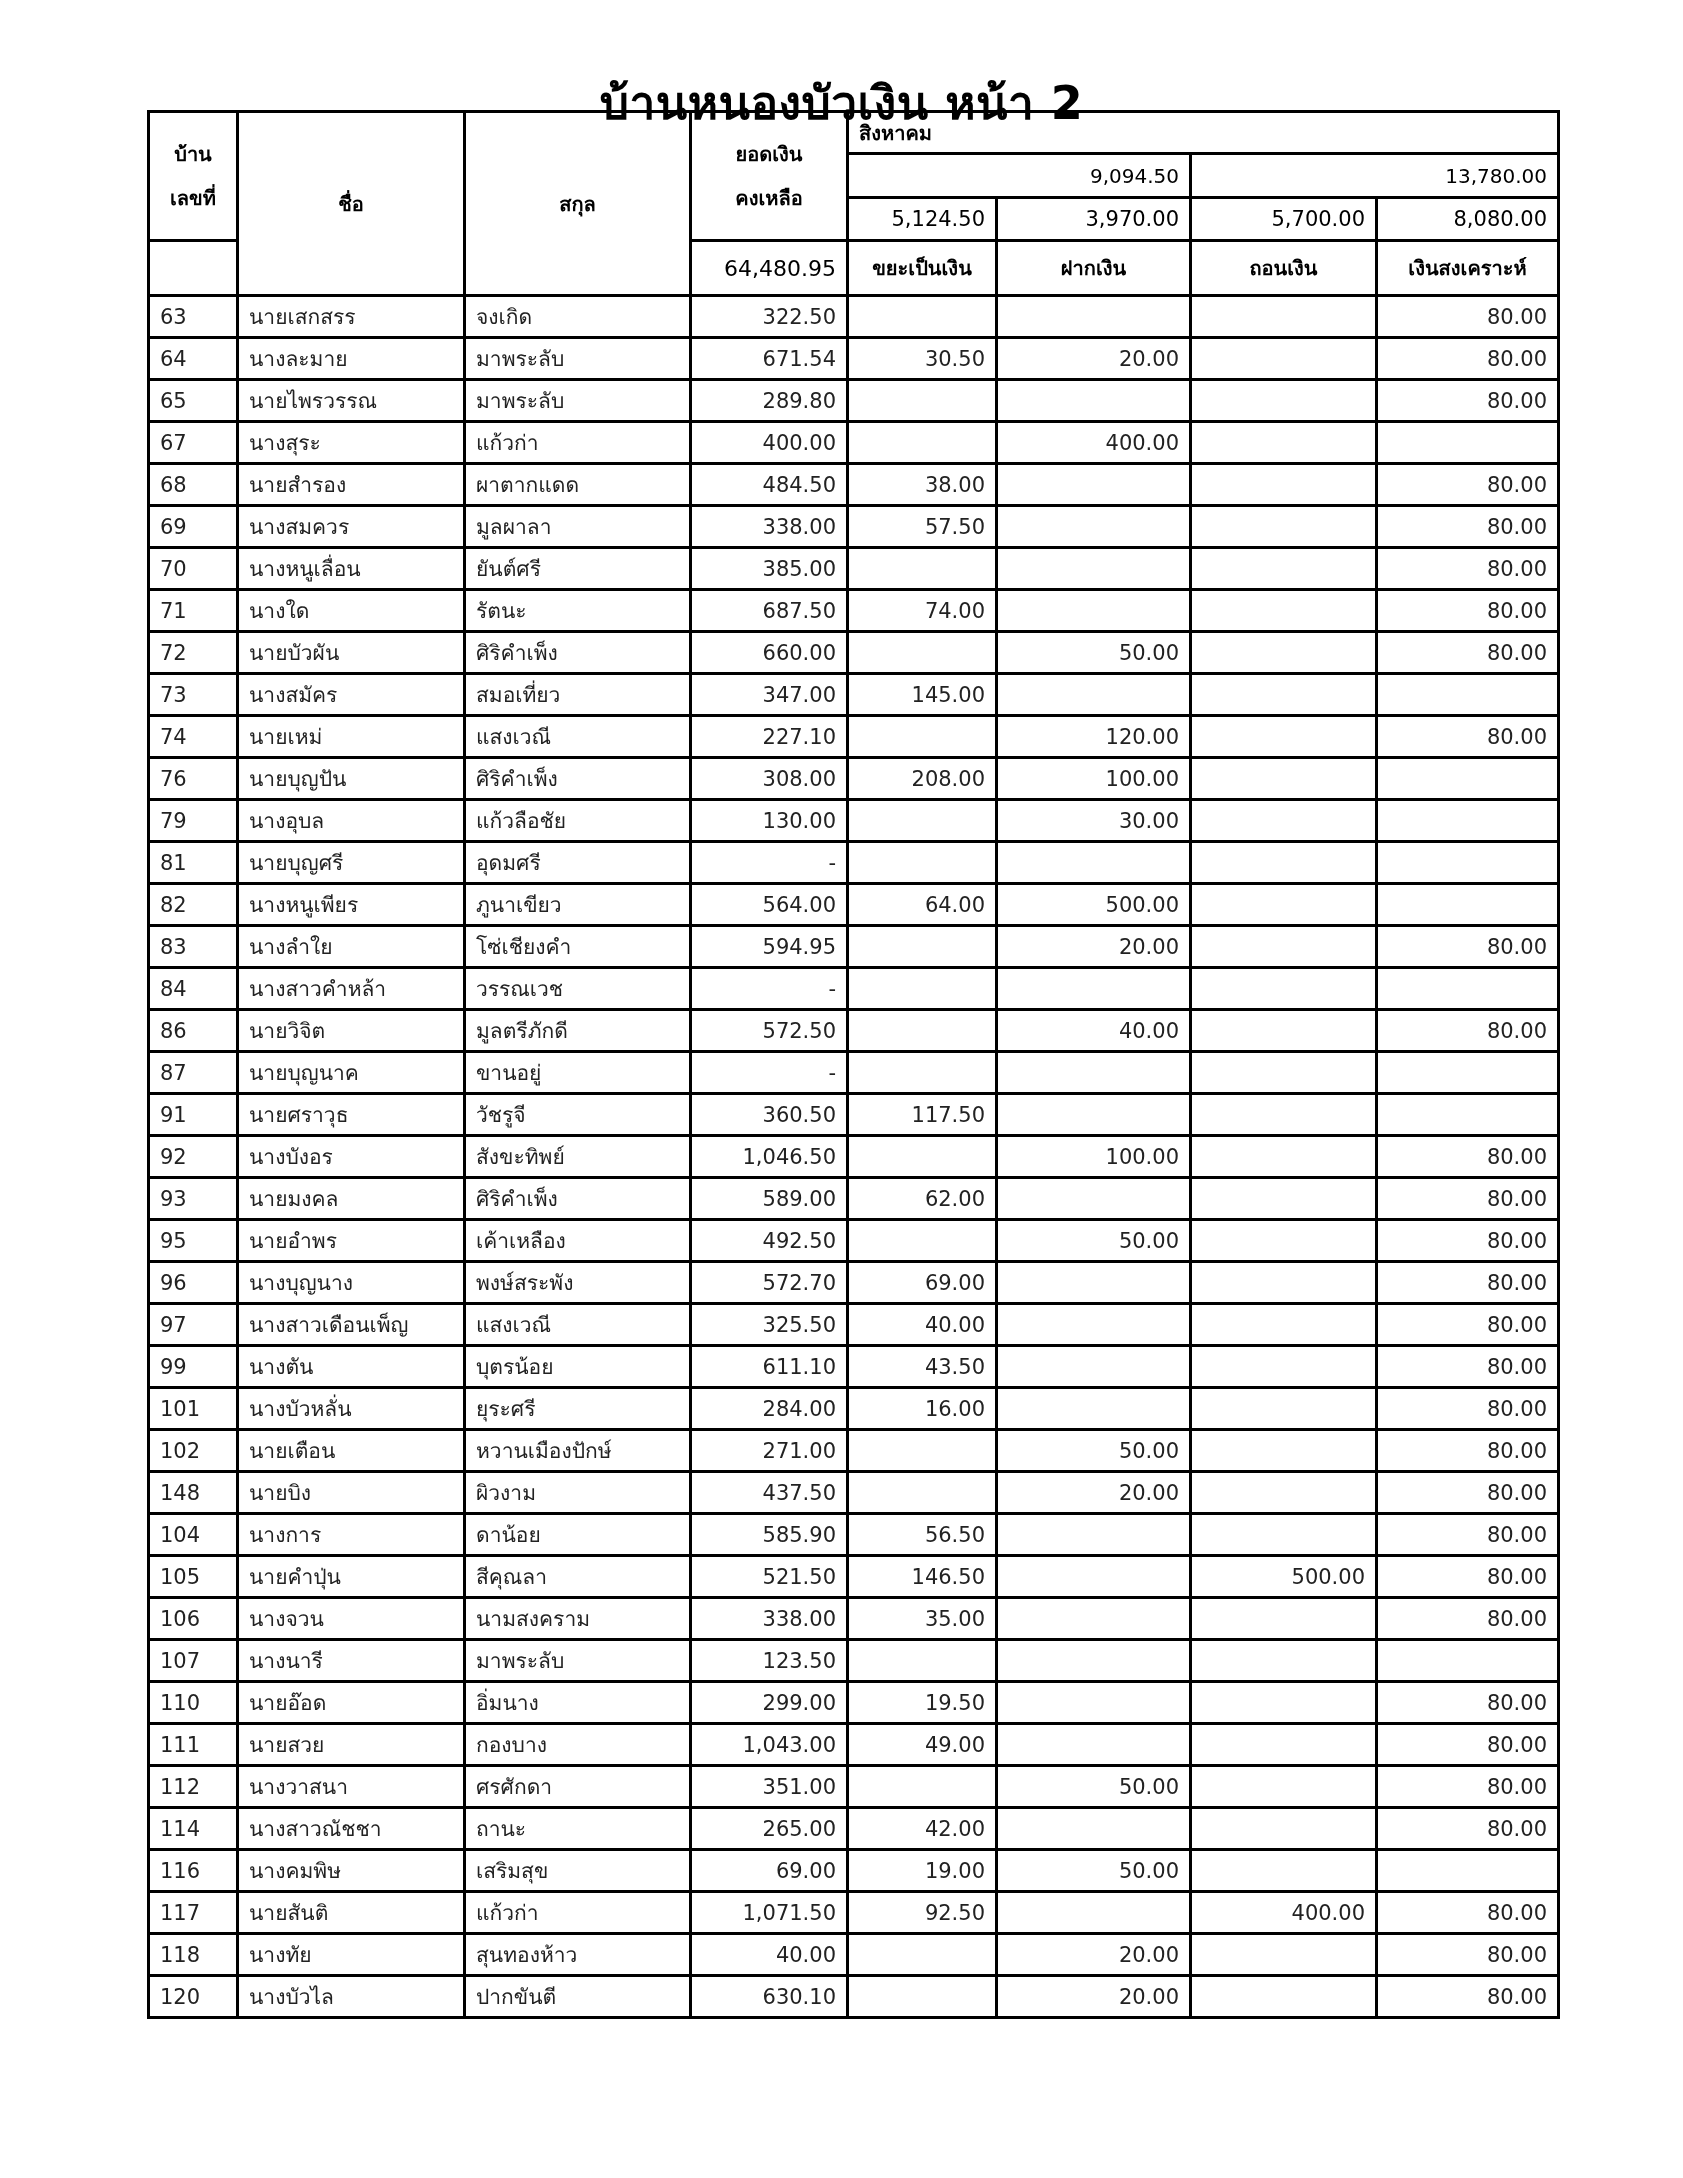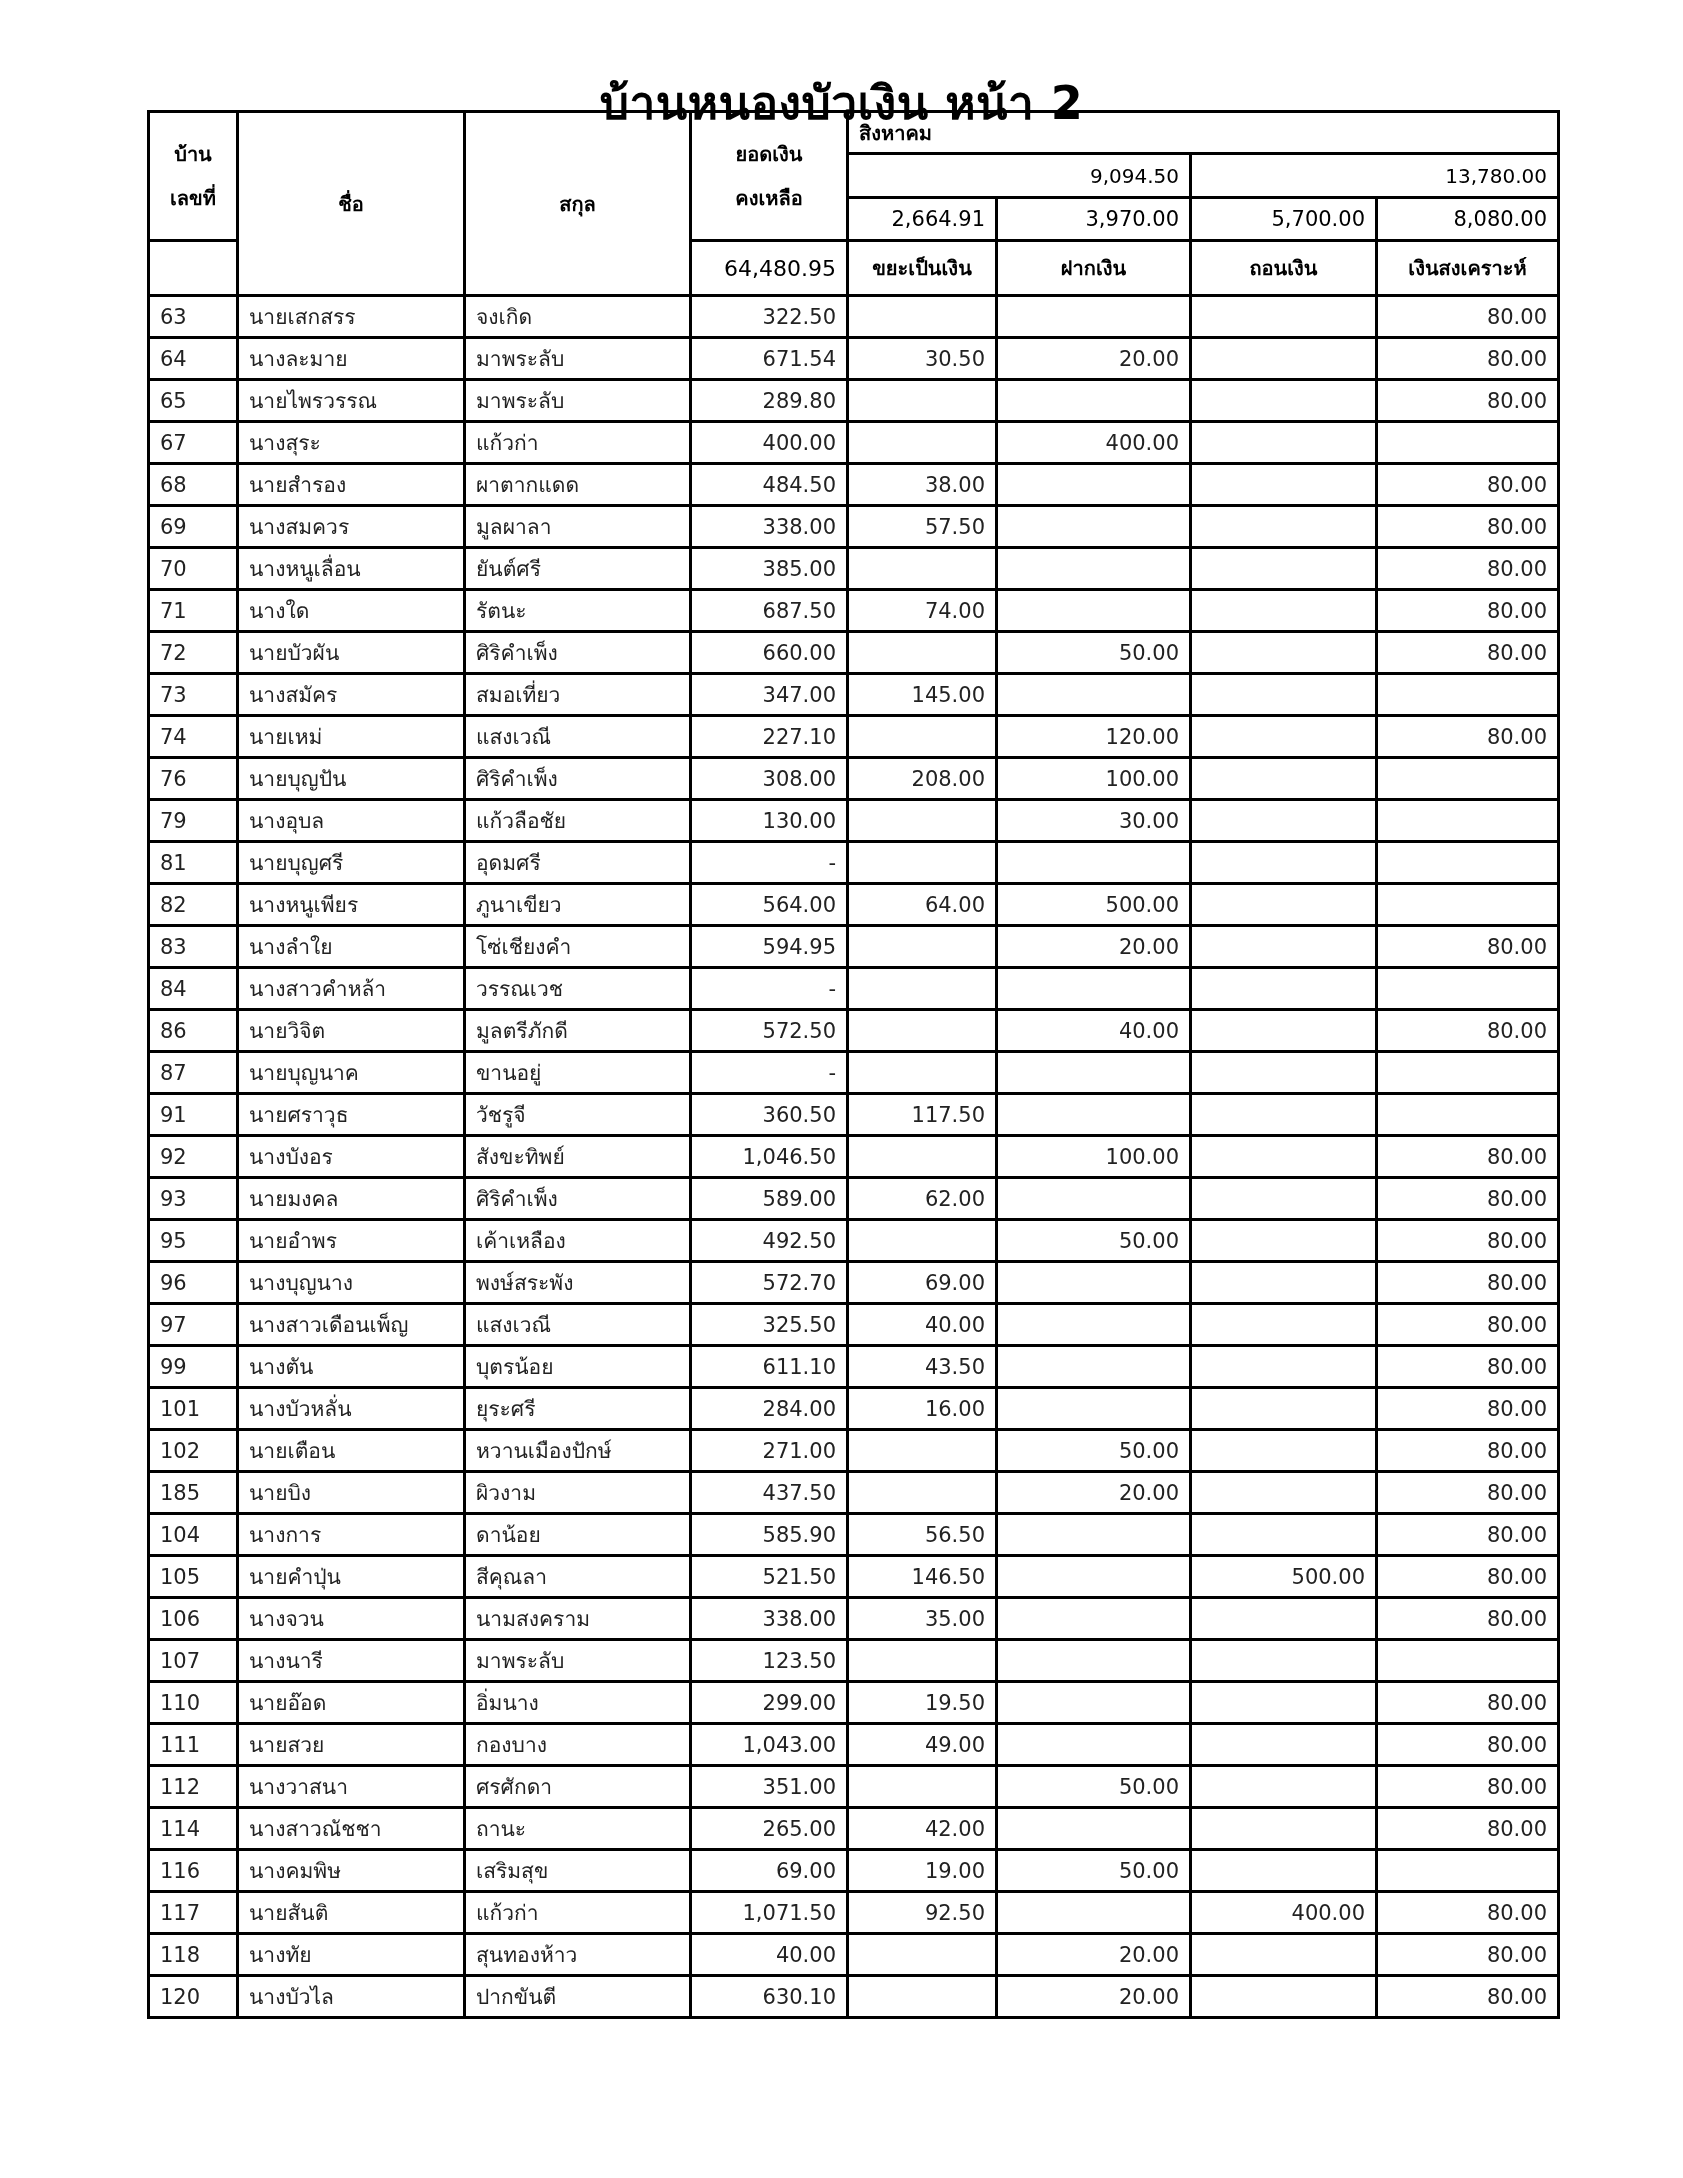--- a/index.html
+++ b/index.html
@@ -54,21 +54,21 @@
         <span>ยอดเงิน</span><br>
         <span>คงเหลือ</span>
       </th>
       <th colspan="4" class="hmonth">สิงหาคม</th>
     </tr>
     <tr class="h2">
       <th colspan="2" class="hnum">9,094.50</th>
       <th colspan="2" class="hnum">13,780.00</th>
     </tr>
     <tr class="h3">
-      <th class="hnum2">2,664.91</th>
+      <th class="hnum2">5,124.50</th>
       <th class="hnum2">3,970.00</th>
       <th class="hnum2">5,700.00</th>
       <th class="hnum2">8,080.00</th>
     </tr>
     <tr class="h4">
       <th style="border-top:none"></th>
       <th class="hbal">64,480.95</th>
       <th>ขยะเป็นเงิน</th>
       <th>ฝากเงิน</th>
       <th>ถอนเงิน</th>
@@ -350,21 +350,21 @@
         <td class="c-no">102</td>
         <td class="c-name">นายเตือน</td>
         <td class="c-surname">หวานเมืองปักษ์</td>
         <td class="num">271.00</td>
         <td class="num"></td>
         <td class="num">50.00</td>
         <td class="num"></td>
         <td class="num">80.00</td>
       </tr>
       <tr class="data">
-        <td class="c-no">185</td>
+        <td class="c-no">148</td>
         <td class="c-name">นายบิง</td>
         <td class="c-surname">ผิวงาม</td>
         <td class="num">437.50</td>
         <td class="num"></td>
         <td class="num">20.00</td>
         <td class="num"></td>
         <td class="num">80.00</td>
       </tr>
       <tr class="data">
         <td class="c-no">104</td>

